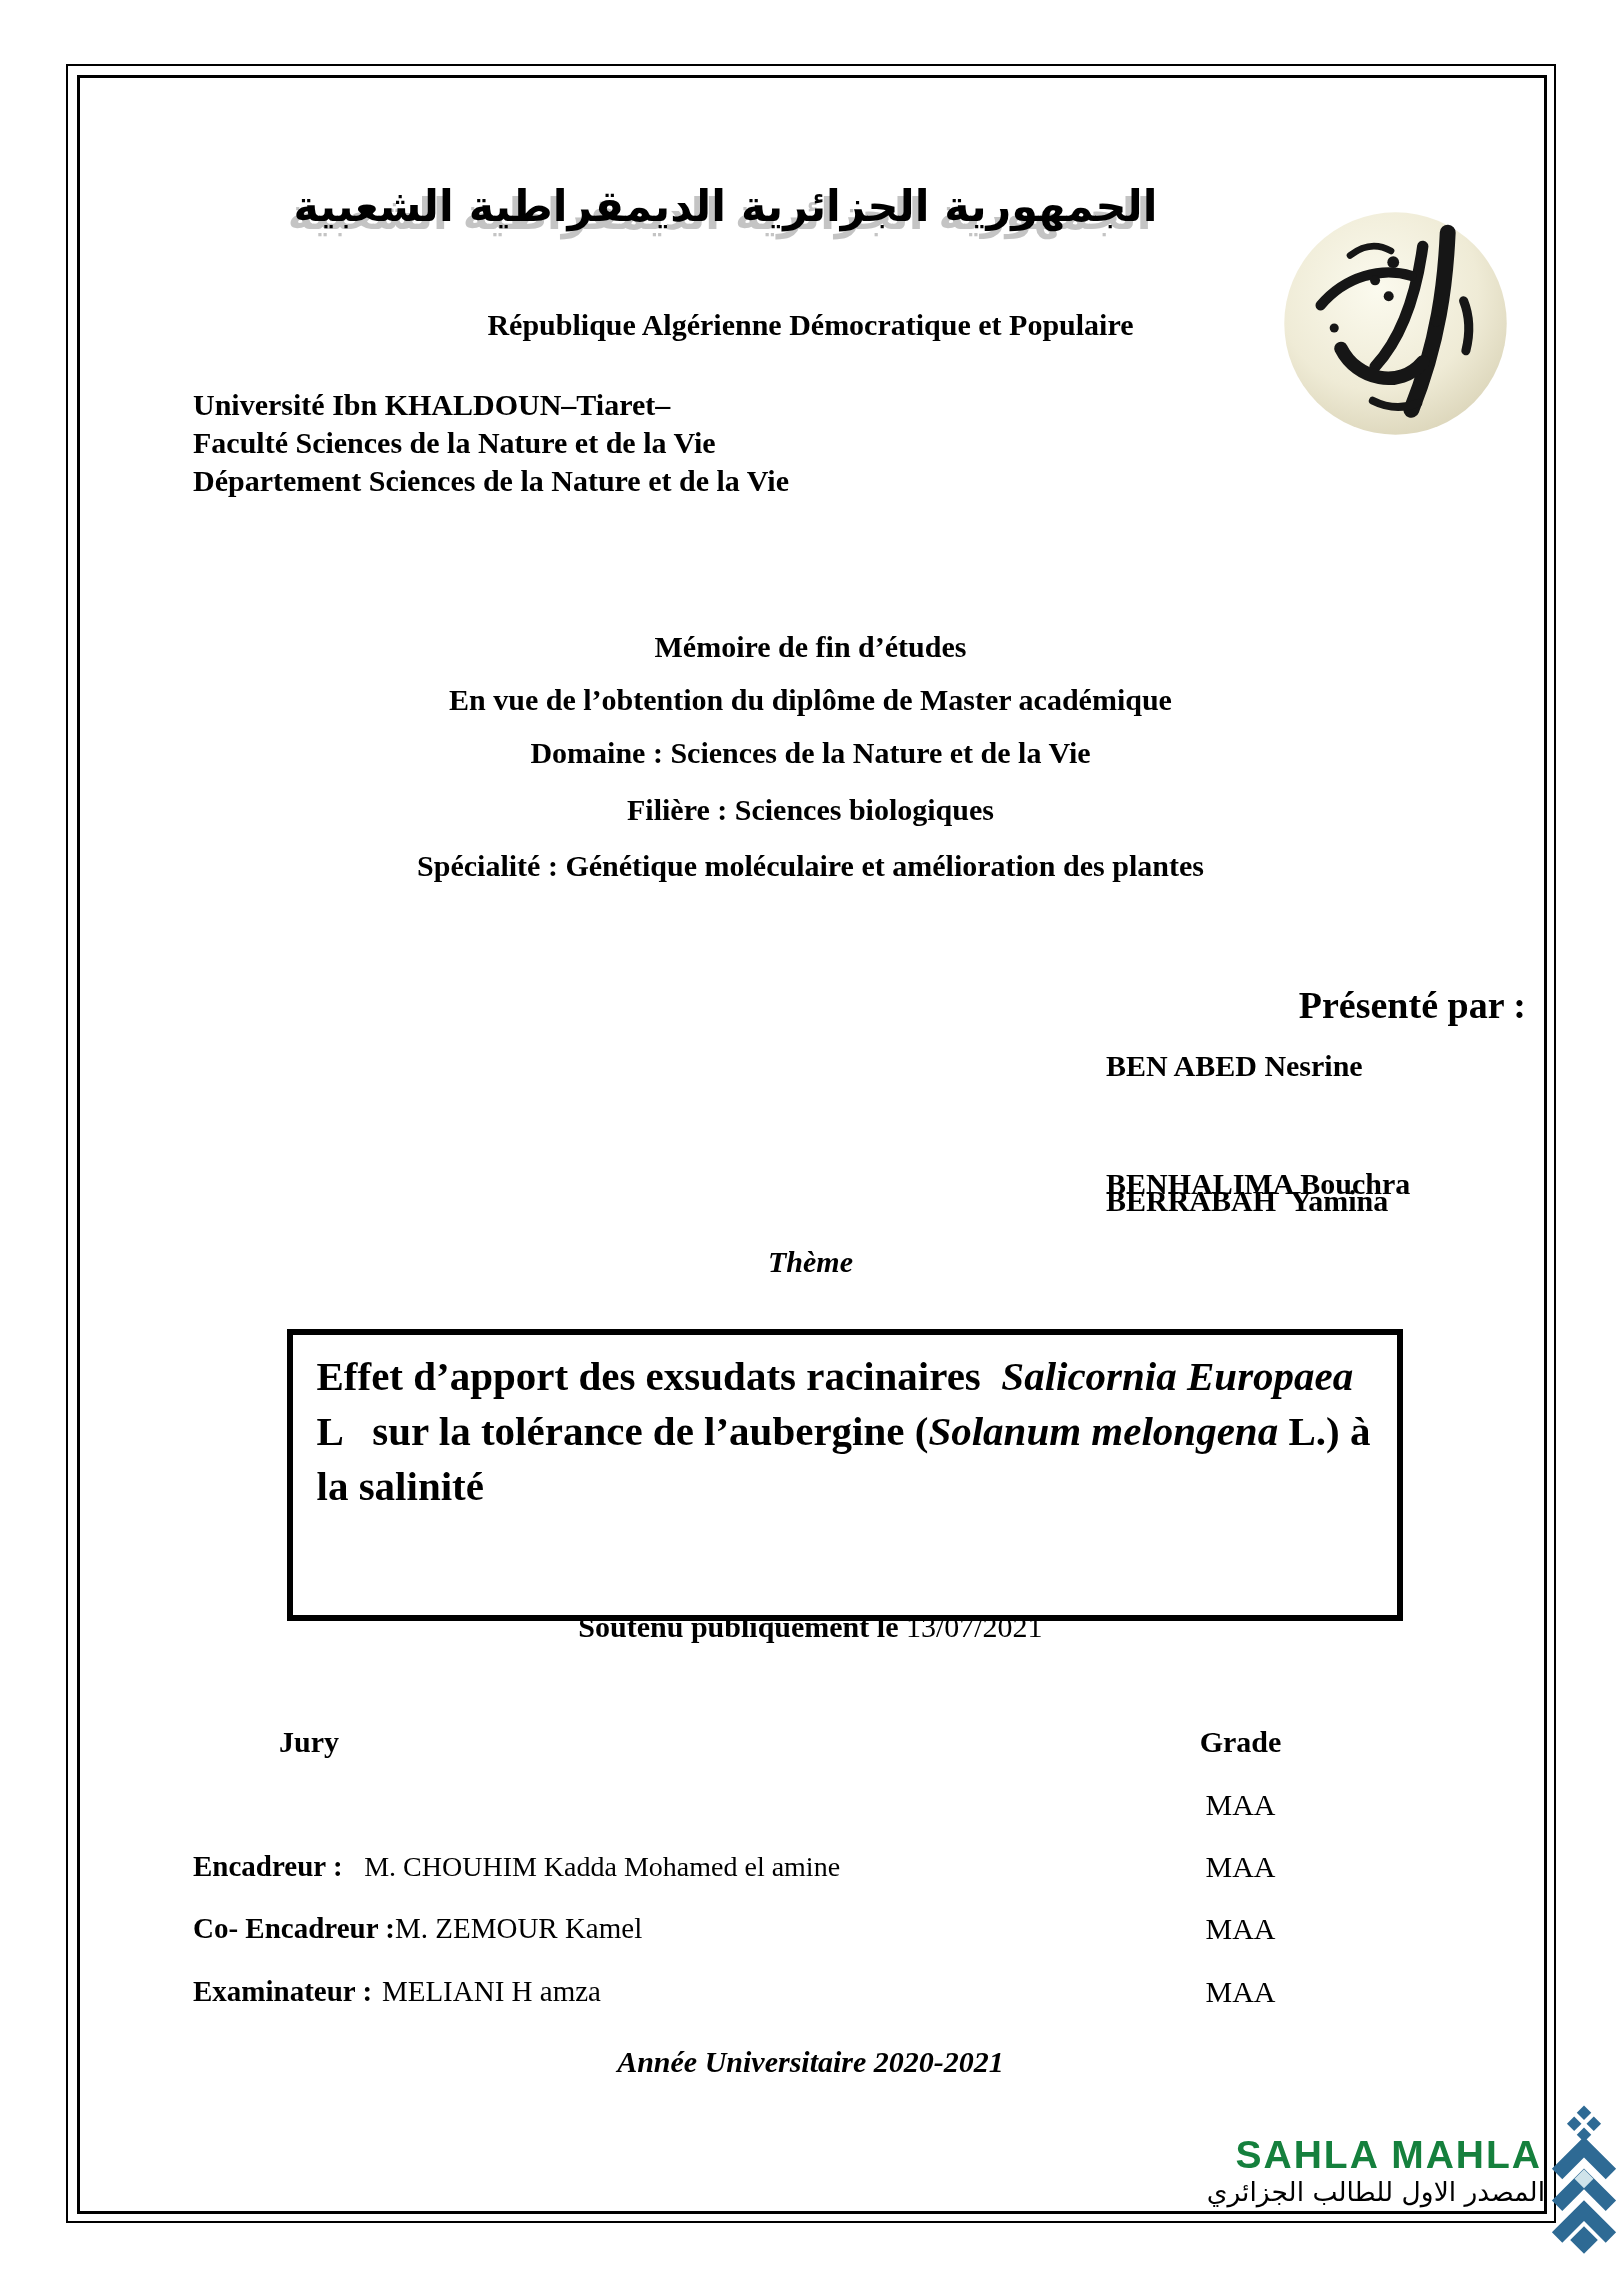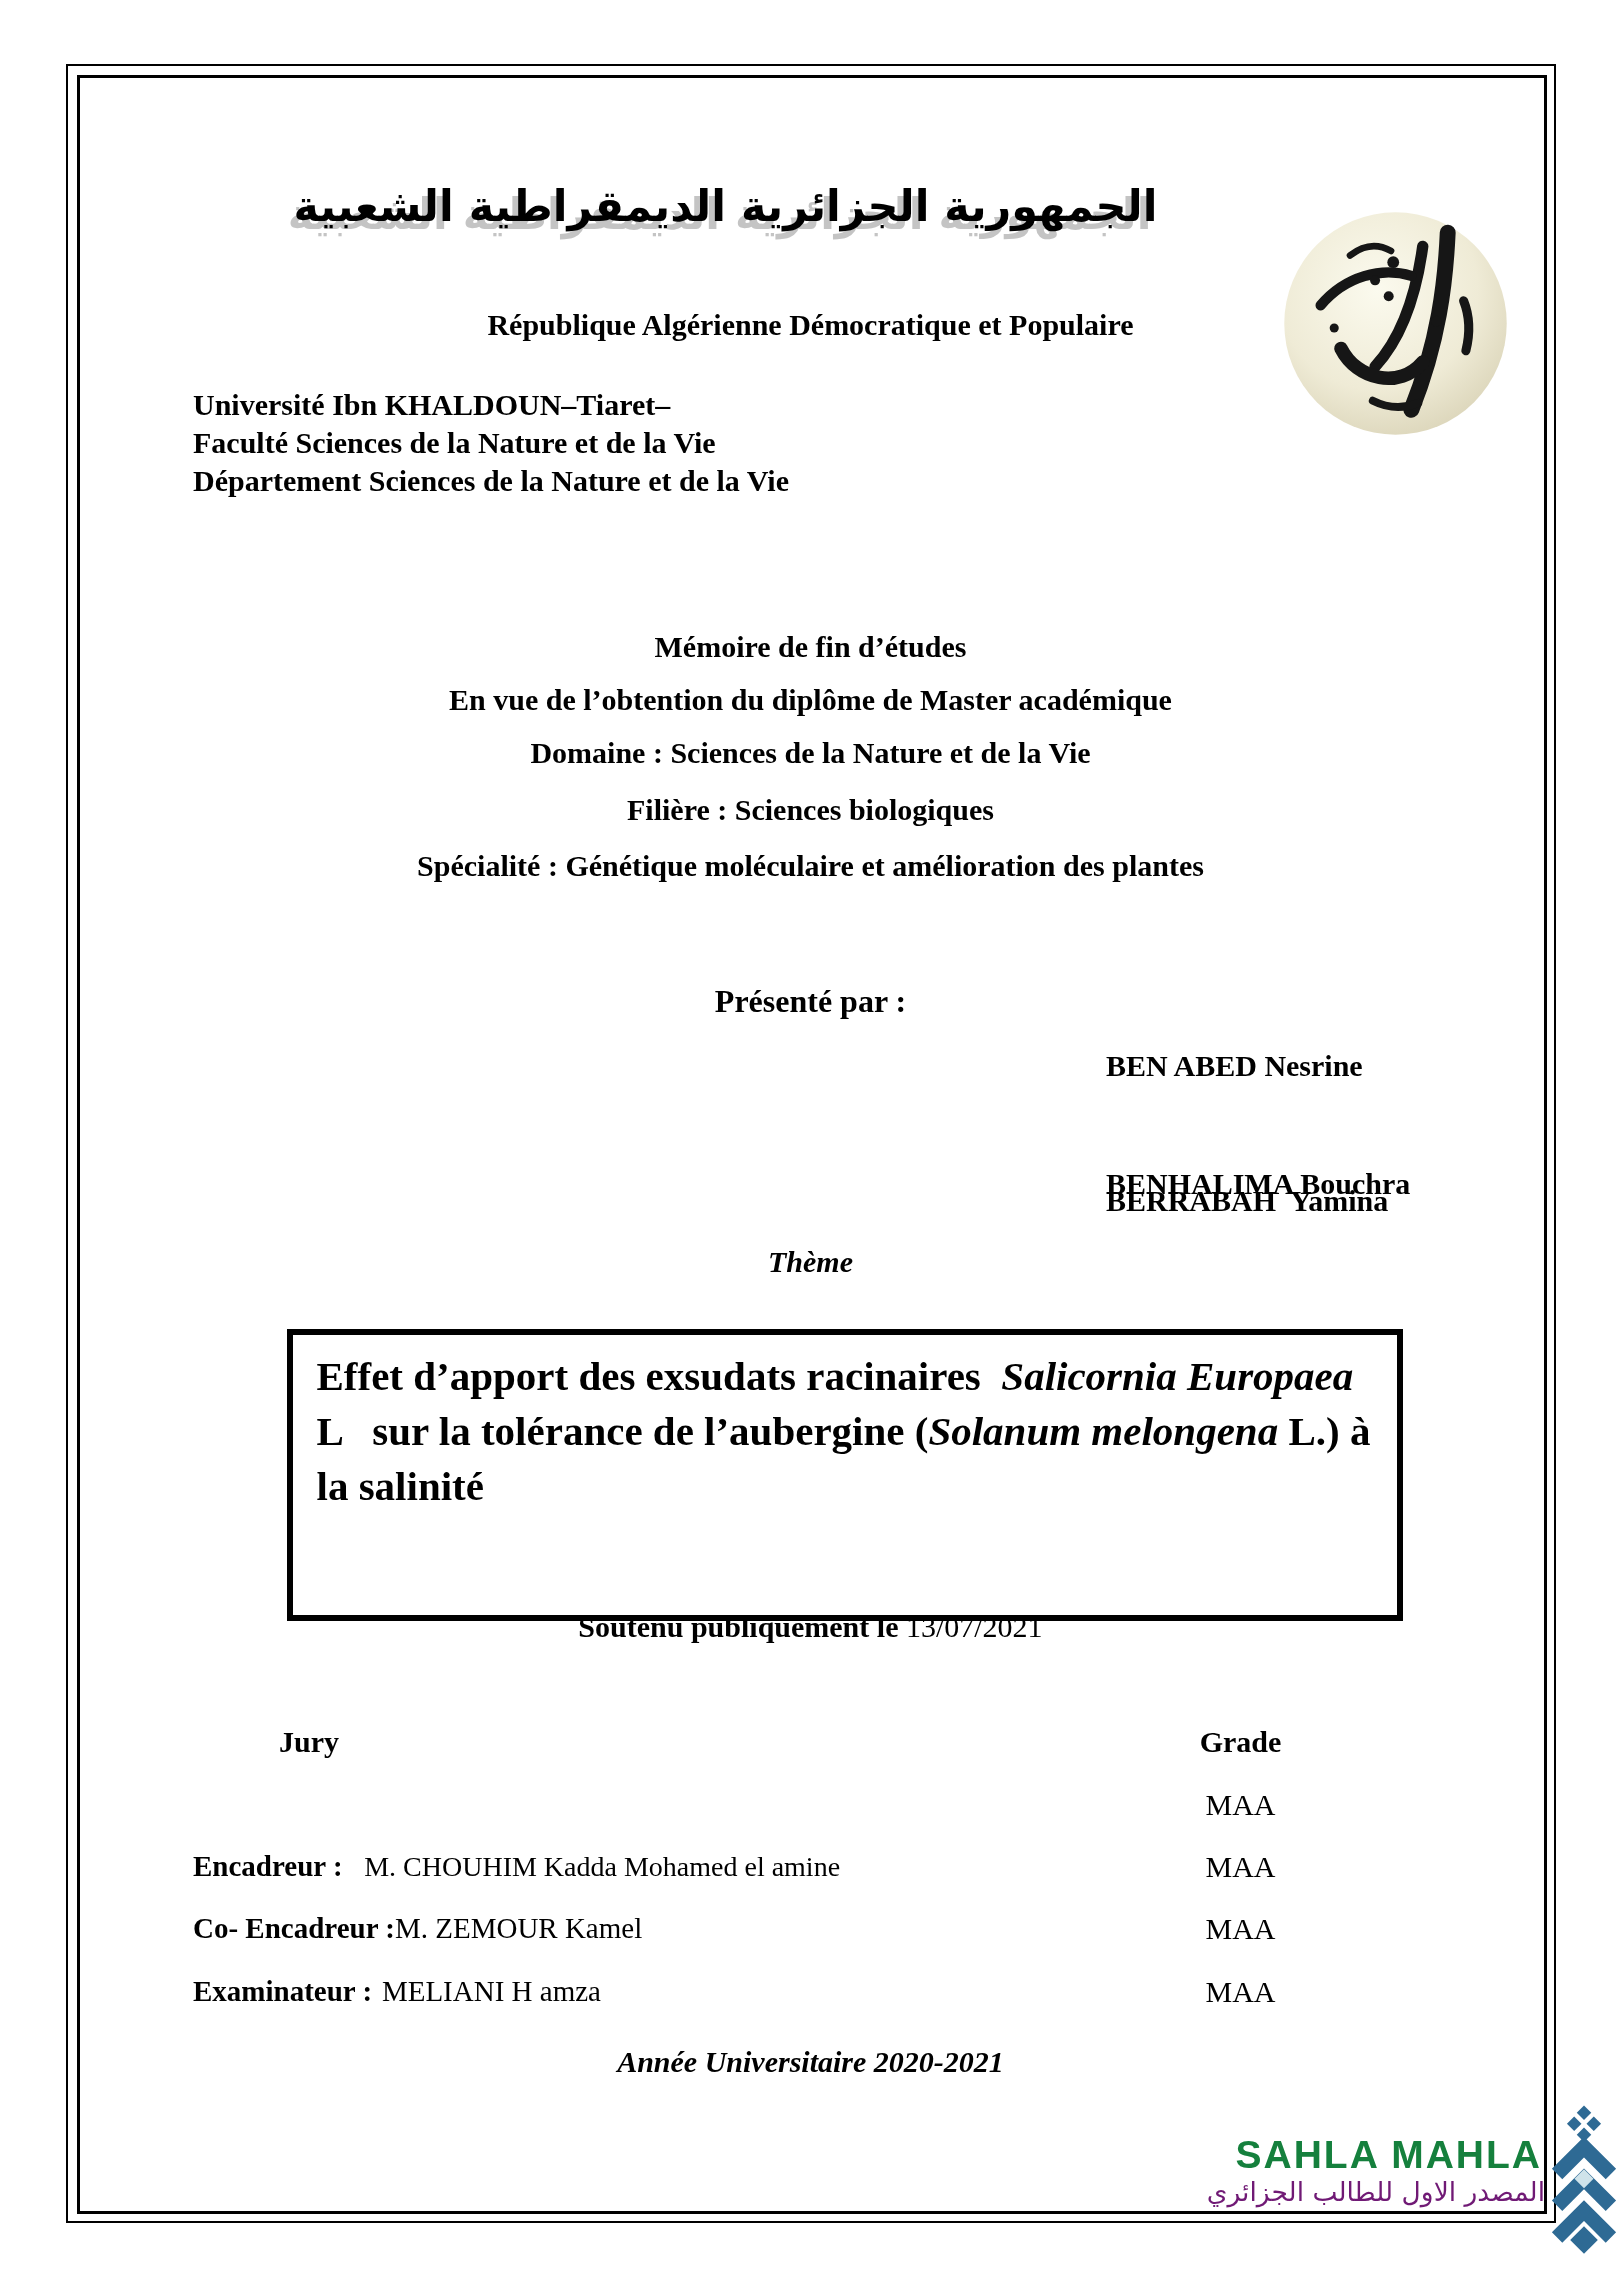--- a/index.html
+++ b/index.html
@@ -38,21 +38,21 @@
   .republic{left:95px;top:308px;width:1431px;font-size:30px;}
   .ministry{left:193px;top:386px;width:1176px;font-size:30px;line-height:38px;text-align:left;}
 
   .uni-logo{left:1282px;top:210px;width:227px;height:227px;}
 
   
   .deg{left:95px;width:1431px;font-size:30px;}
   .deg1{top:630px;} .deg2{top:683px;} .deg3{top:736px;} .deg4{top:793px;} .deg5{top:849px;}
 
   
-  .presente{left:95px;top:983px;width:1431px;font-size:32px;text-align:center;}
+  .presente{left:95px;top:983px;width:1431px;font-size:38px;text-align:right;}
   .author{left:1106px;width:412px;font-size:30px;text-align:left;}
   .auth1{top:1049px;} .auth2{top:1123px;margin-top:44px;} .auth3{top:1184px;}
 
   .theme-label{left:95px;top:1245px;width:1431px;font-size:30px;}
 
   
   .title-box{
     left:287px;top:1329px;width:1116px;height:292px;
     border:6.9px solid #000;
     padding:13.7px 23.5px 0 23.5px;
@@ -79,21 +79,21 @@
   
   .wm-brand{
     left:954px;top:2133px;width:588px;text-align:right;
     font-family:"Liberation Sans","DejaVu Sans",sans-serif;
     font-weight:bold;font-size:39px;letter-spacing:2px;
     color:#15803d;
   }
   .wm-tagline{
     left:954px;top:2176px;width:591px;text-align:right;
     font-family:"DejaVu Sans",sans-serif;
-    font-size:26.5px;color:#701a75;direction:rtl;
+    font-size:26.5px;color:#000000;direction:rtl;
   }
   .wm-logo{left:1547px;top:2103px;width:74px;height:159px;z-index:5;}
 </style>
 </head>
 <body>
 
 <div class="page">
 
   <div class="abs frame-outer"></div>
   <div class="abs frame-inner"></div>

